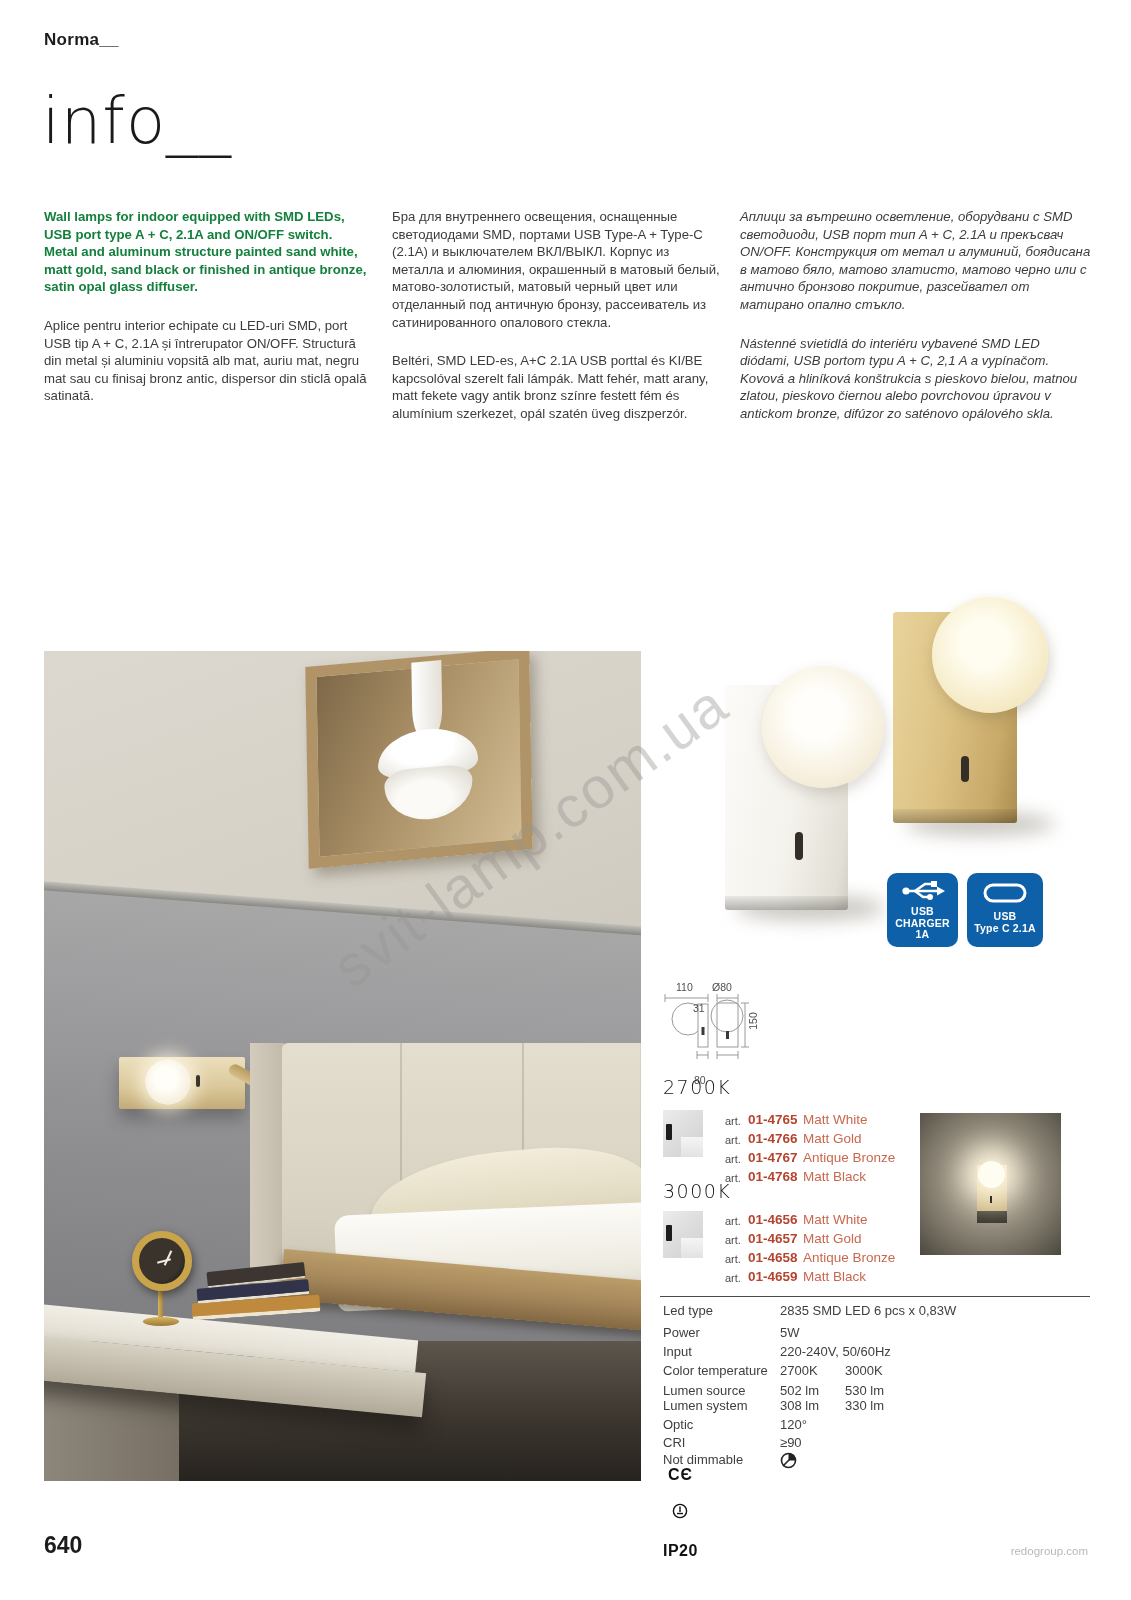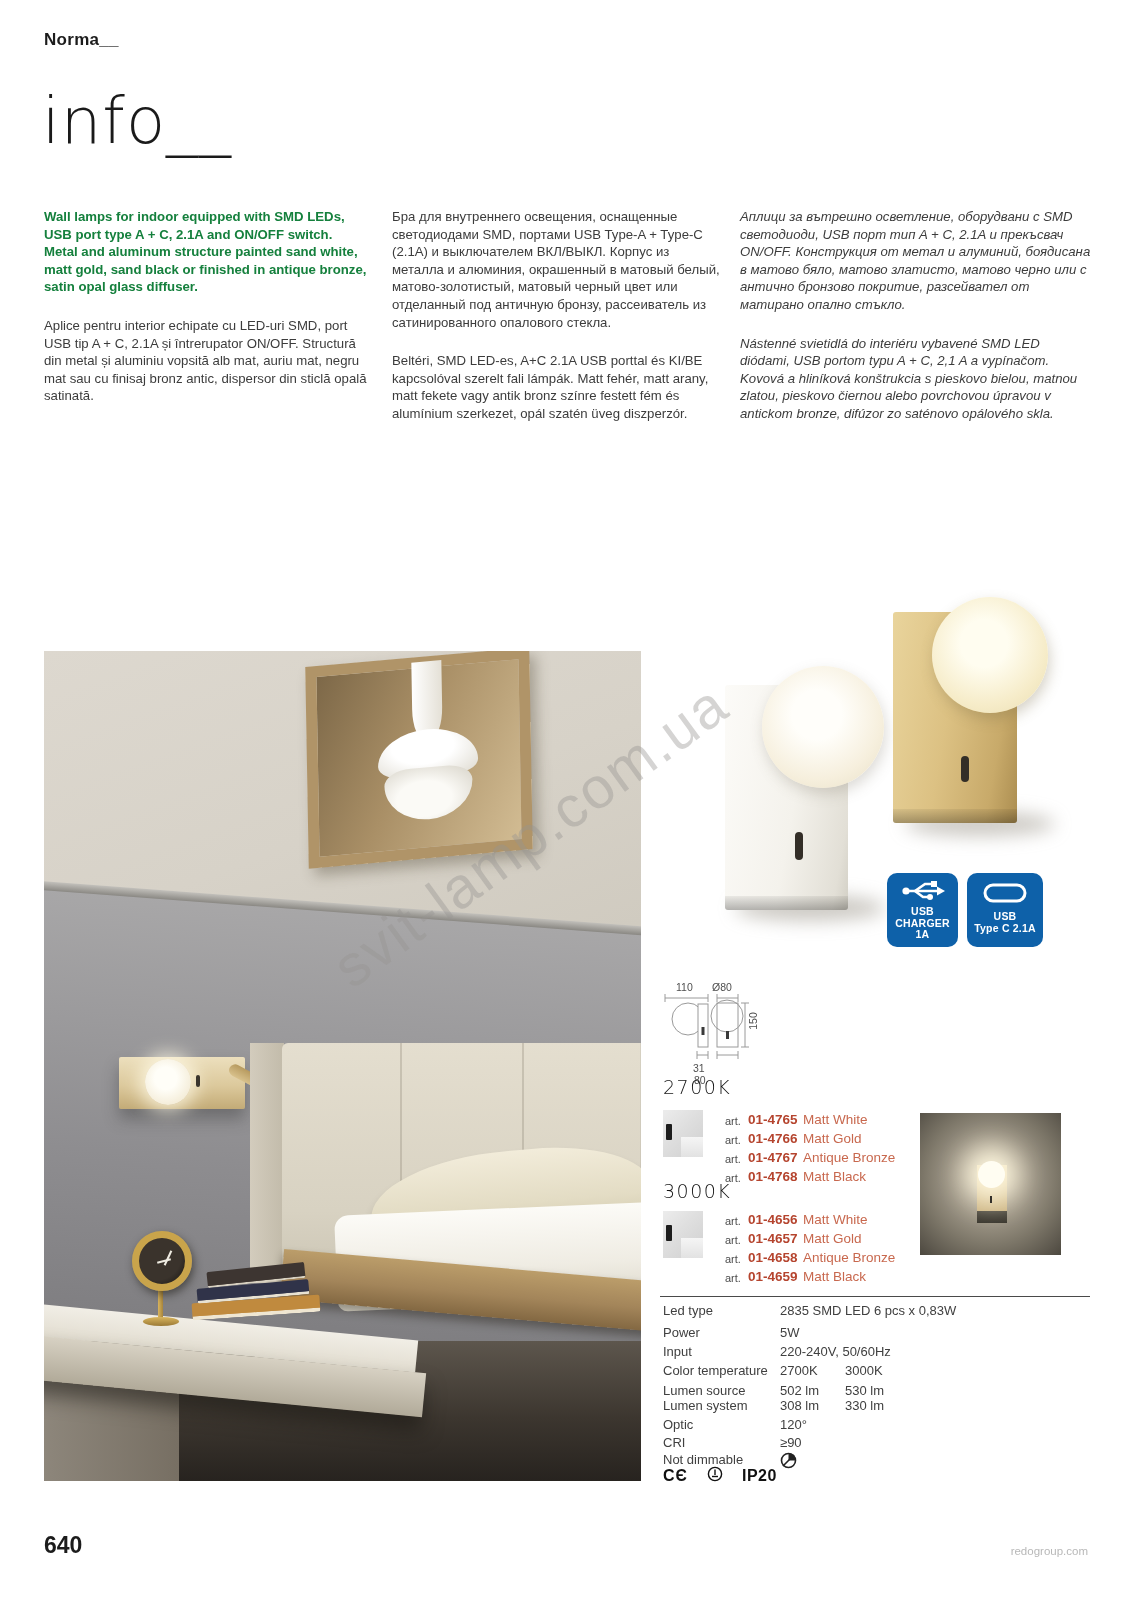--- a/index.html
+++ b/index.html
@@ -130,21 +130,21 @@
     background:#fffdf2; box-shadow:0 0 26px 14px rgba(255,248,222,.95); }
   .inset .iswitch { position:absolute; left:70px; top:83px; width:2px; height:7px; background:#33302a; }
   .inset .ifoot { position:absolute; left:57px; top:98px; width:30px; height:12px; background:linear-gradient(180deg,#4a463d,#3a372f); }
 
   
   .spec-rule { left:660px; top:1296px; width:430px; height:0; border-top:1.6px solid #4a4a4a; }
   .spec-row { position:absolute; left:663px; width:430px; height:18px; font-size:13px; color:#404040; }
   .spec-row .lab { position:absolute; left:0; top:0; }
   .spec-row .v1 { position:absolute; left:117px; top:0; }
   .spec-row .v2 { position:absolute; left:182px; top:0; }
-  .cert-row { left:663px; top:1466px; height:20px; display:flex; align-items:center; gap:19px; }
+  .cert-row { left:663px; top:1466px; height:20px; display:flex; align-items:center; gap:19px;flex-direction:column; }
   .ce-mark { font-size:16px; font-weight:700; color:#111; letter-spacing:1px; }
   .ip-mark { font-size:16px; font-weight:700; color:#111; font-style:normal; letter-spacing:.5px; }
 
   
   .page-num { left:44px; top:1532px; font-size:23px; font-weight:700; color:#1c1c1c; }
   .site { right:43px; top:1545px; font-size:11.5px; color:#b8b8b8; }
 </style>
 </head>
 <body>
 
@@ -266,21 +266,21 @@
       <line x1="57" y1="78" x2="78" y2="78"></line>
         <line x1="57" y1="74" x2="57" y2="82"></line>
         <line x1="78" y1="74" x2="78" y2="82"></line>
     </g>
     <rect x="41.5" y="50" width="3" height="8" fill="#3a3a3a"></rect>
     <rect x="66" y="54" width="3" height="8" fill="#3a3a3a"></rect>
   </svg>
   <span class="abs dim-label" style="left:676px; top:981px;">110</span>
   <span class="abs dim-label" style="left:712px; top:981px;">Ø80</span>
   <span class="abs dim-label dim-150" style="left:744px; top:1015px;">150</span>
-  <span class="abs dim-label" style="left:693px; top:1062px;">31</span>
+  <span class="abs dim-label" style="left:693px; top:1002px;">31</span>
   <span class="abs dim-label" style="left:694px; top:1050px;margin-top:24px;">80</span>
 
   <div class="abs temp-head" style="left:663px; top:1076px;">2700K</div>
   <div class="abs thumb" style="left:663px; top:1110px;">
     <div class="mark"></div>
       <div class="face"></div>
   </div>
   <div class="vrow" style="top:1112px;">
     <span class="art">art.</span>
     <span class="code">01-4765</span>

